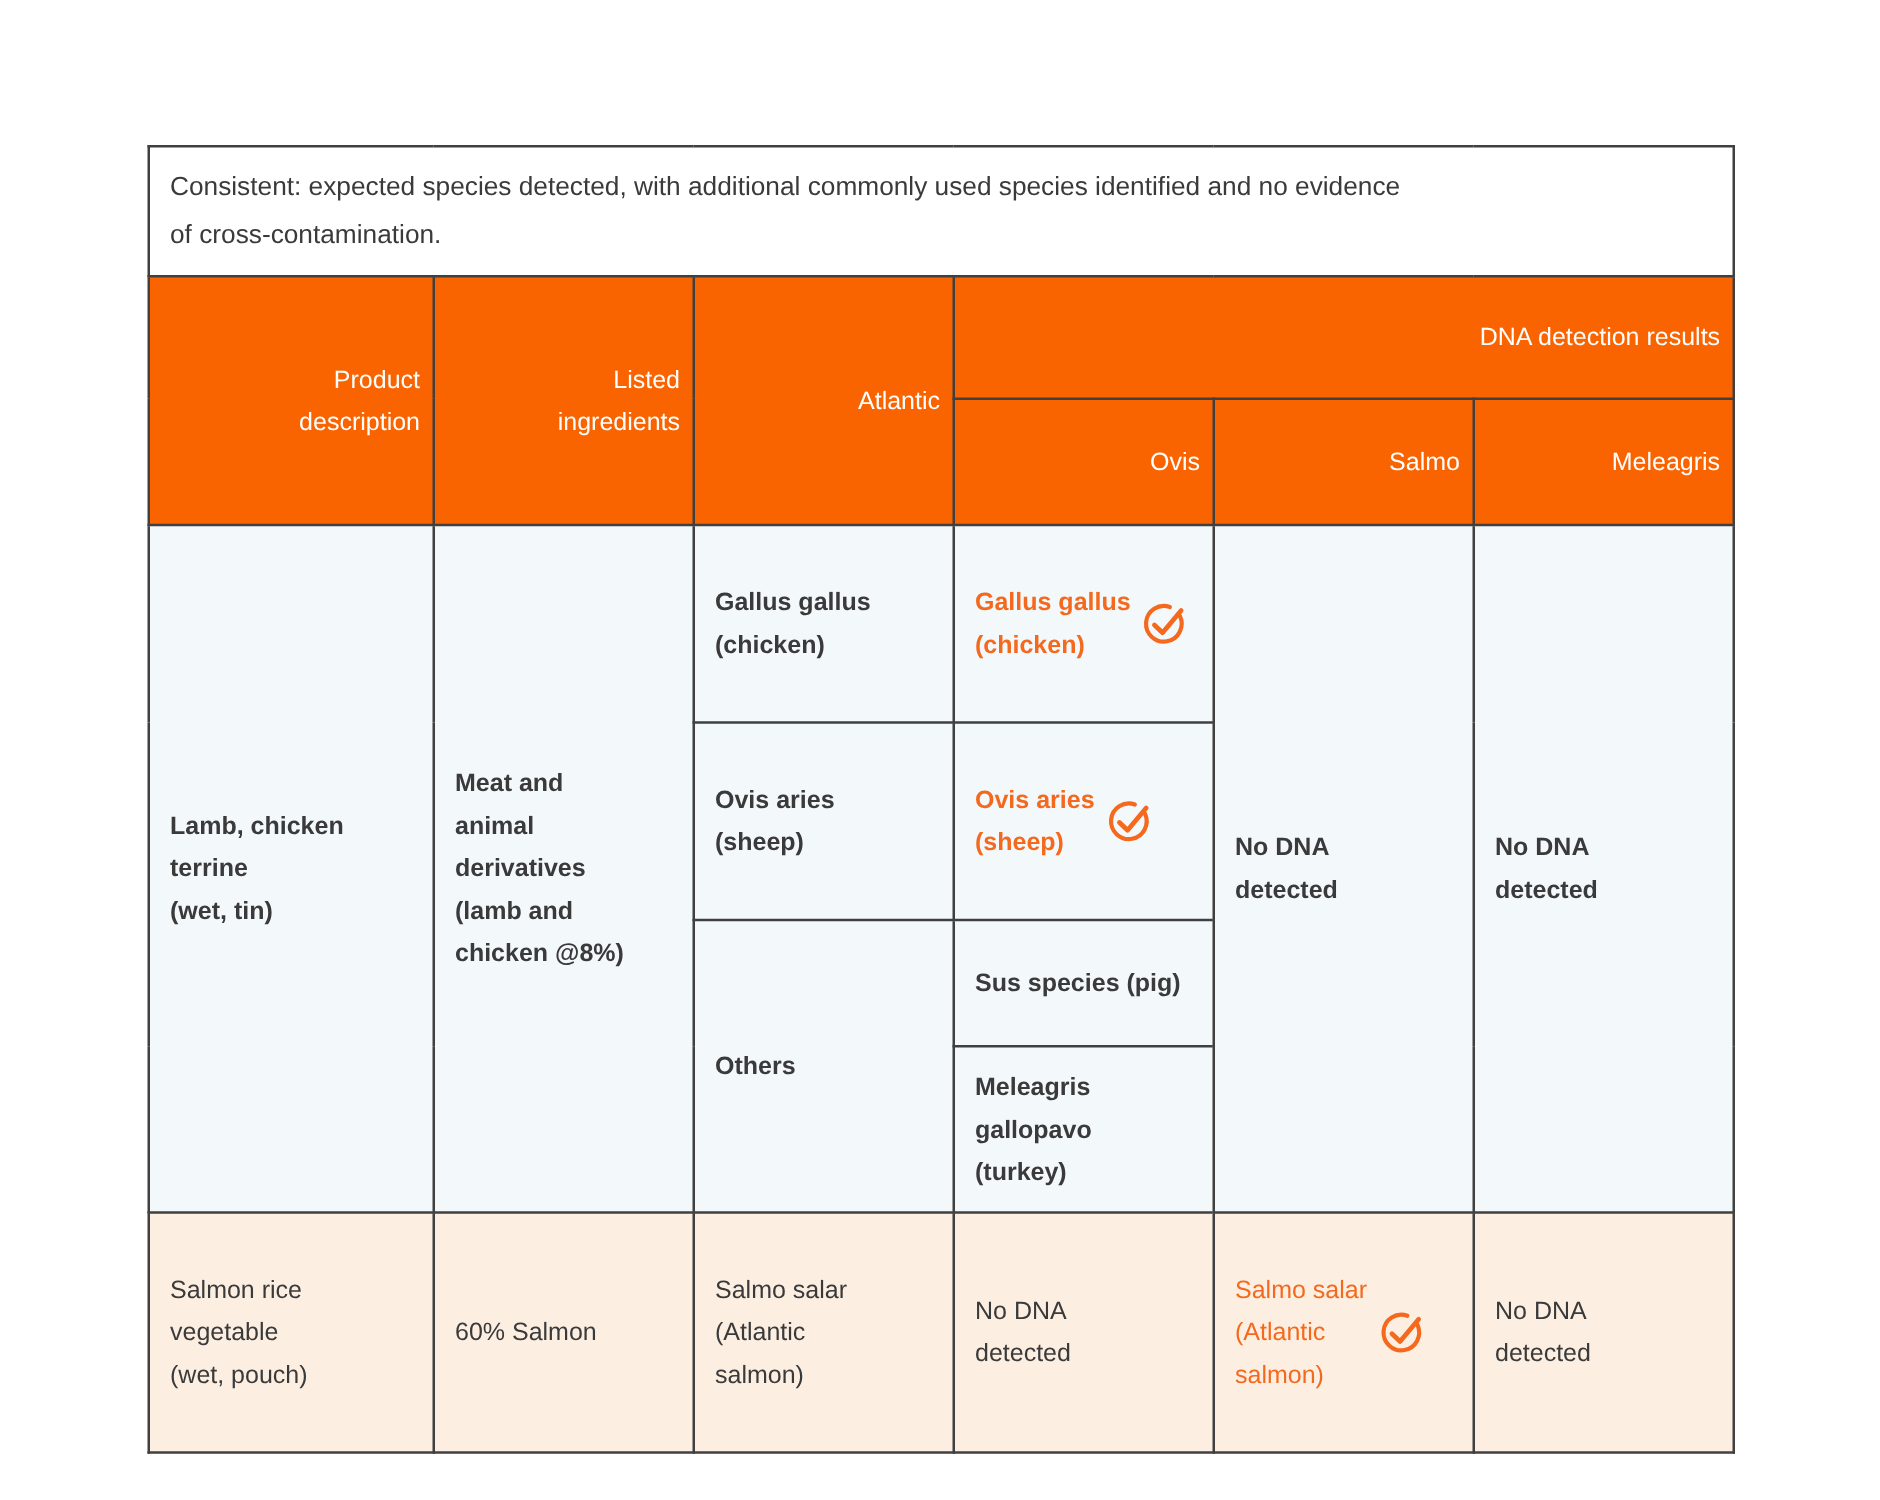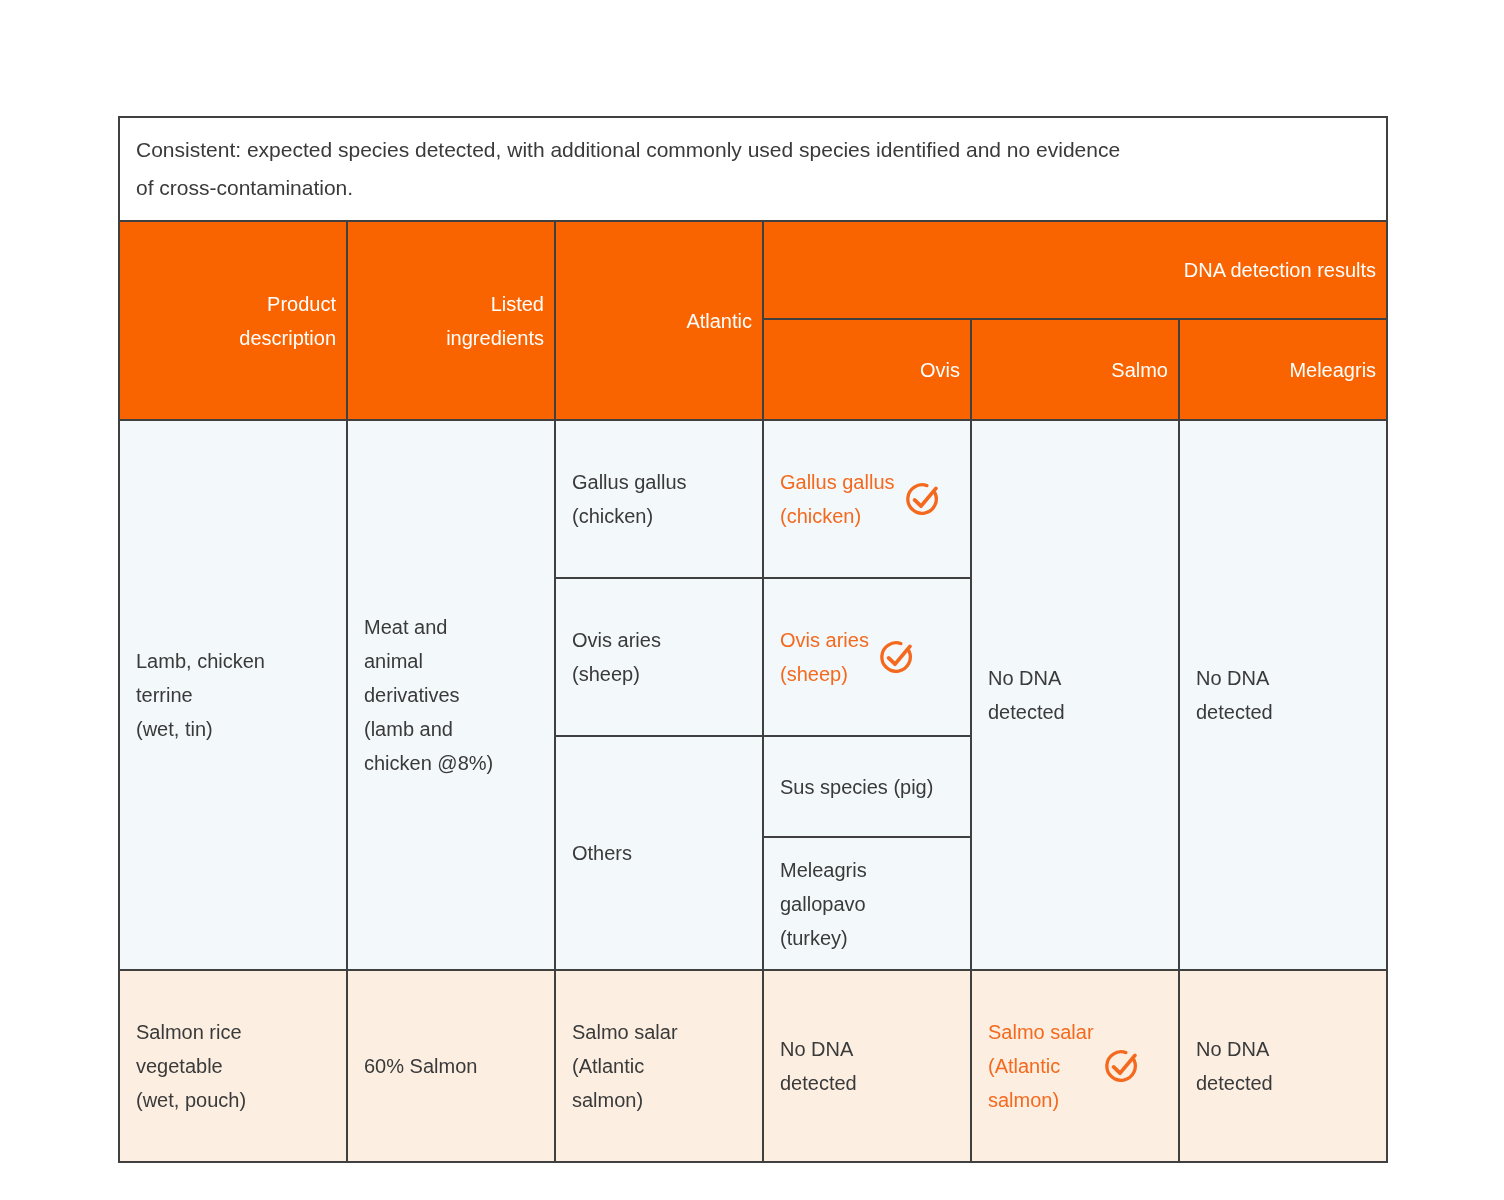--- a/index.html
+++ b/index.html
@@ -53,21 +53,21 @@
     color: #ffffff;
     text-align: right;
     padding: 8px 10px;
   }
   
   tr.b1 { height: 125px; }
   tr.b2 { height: 124px; }
   tr.b3 { height: 101px; }
   tr.b4 { height: 133px; }
   tr.r2 { height: 164px; border-radius: 15px; }
-  tr.lamb td { background: #F3F8FB; }
+  tr.lamb td { background: #F3F8FB; font-weight: bold; }
   tr.salmon td { background: #FCEFE2; }
   td.detected { color: #F4691E; }
   .flexcell {
     display: flex;
     align-items: center;
     gap: 8px;
   }
   .flexcell span { white-space: pre-line; }
   .check-icon { flex: 0 0 auto; display: block; }
 </style>

